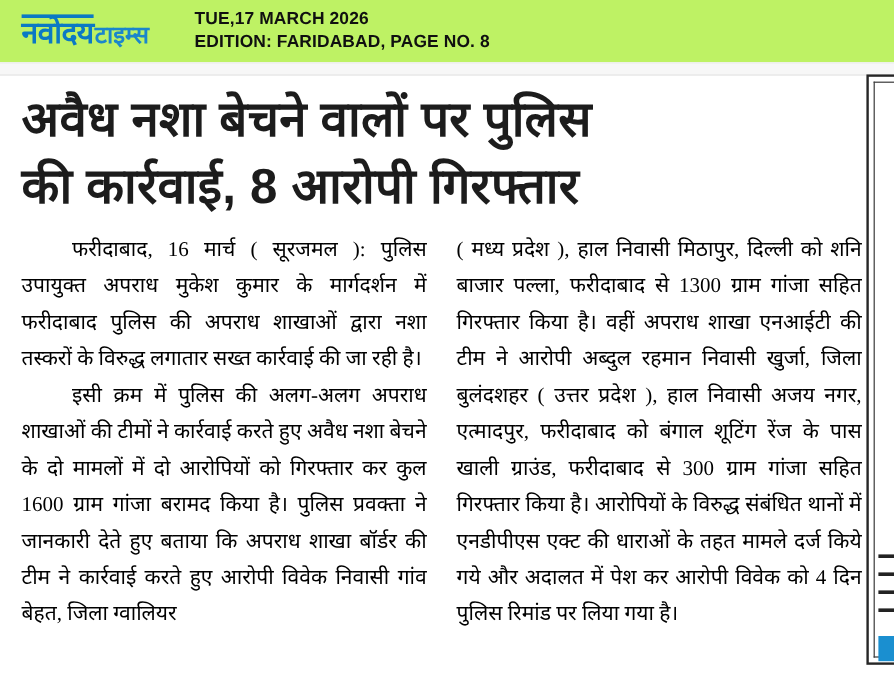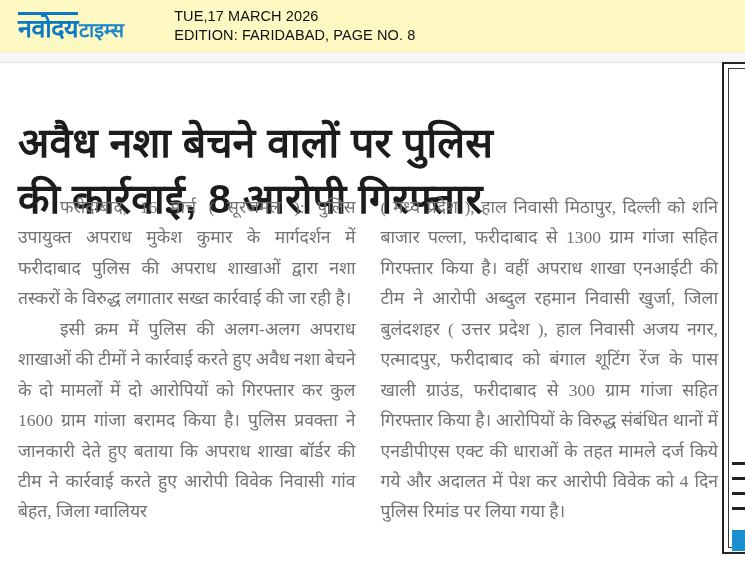--- a/index.html
+++ b/index.html
@@ -17,21 +17,21 @@
   }
 
   
   .masthead {
     position: absolute;
     left: 0; top: 0;
     width: 745px;
     height: 52px;
     display: flex;
     align-items: center;
-    background: #fef9c3;
+    background: #bef264;
   }
   .logo-block {
     margin-left: 18px;
     display: flex;
     align-items: baseline;
     user-select: none;
   }
   .logo-main {
     font-family: "Liberation Sans", "DejaVu Sans", sans-serif;
     font-size: 25px;
@@ -49,44 +49,42 @@
     color: #1b86cc;
     margin-left: 1px;
     line-height: 1;
   }
   .header-meta {
     margin-left: 38px;
     line-height: 1.28;
   }
   .header-meta div {
     font-size: 14.5px;
-    font-weight: 400;
+    font-weight: 700;
     color: #101010;
     letter-spacing: 0.1px;
     white-space: nowrap;
-    margin-left: 12px;
   }
 
   .head-rule {
     position: absolute;
     left: 0; top: 52px;
     width: 745px;
     height: 9px;
     background: #f7f7f7;
     border-top: 1px solid #ededed;
     border-bottom: 1px solid #e4e4e4;
   }
 
   
   .headline {
     position: absolute;
     left: 18px;
     top: 72px;
     width: 690px;
-    margin-top: 44px;
   }
   .headline-line {
     font-family: "Liberation Sans", "DejaVu Sans", sans-serif;
     font-size: 41px;
     font-weight: 700;
     color: #1c1c1c;
     line-height: 1.36;
     letter-spacing: 0.2px;
     white-space: nowrap;
   }
@@ -100,21 +98,21 @@
     height: 370px;
     display: flex;
     gap: 25px;
   }
   .col {
     width: 338px;
     font-size: 17.5px;
     line-height: 1.74;
     text-align: justify;
     text-justify: inter-word;
-    color: #737373;
+    color: #000000;
     font-family: "Liberation Serif", "DejaVu Serif", serif;
   }
   .col p {
     margin: 0;
   }
   .col p.indent {
     text-indent: 42px;
   }
 
   

